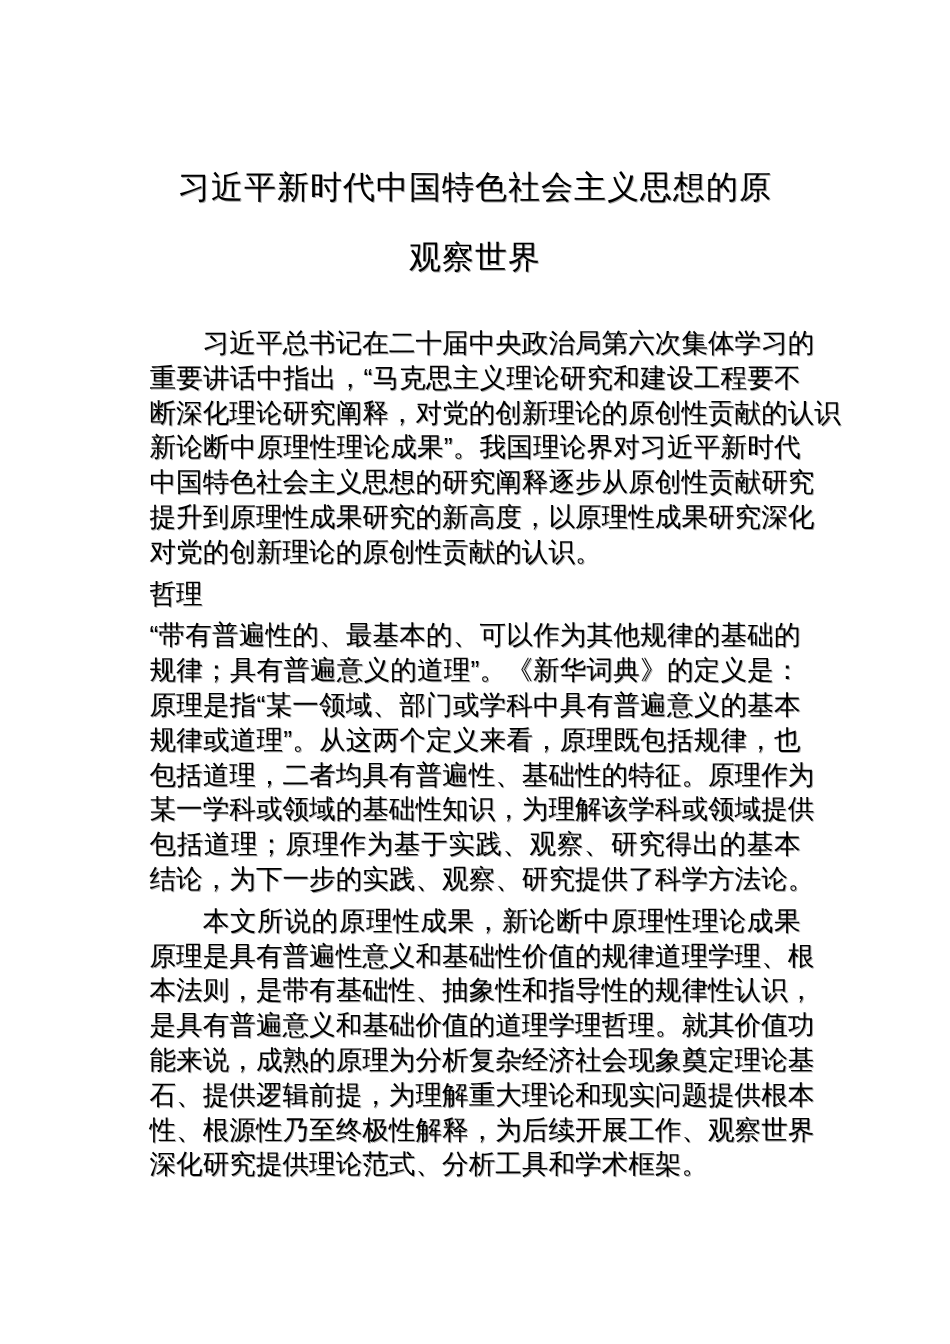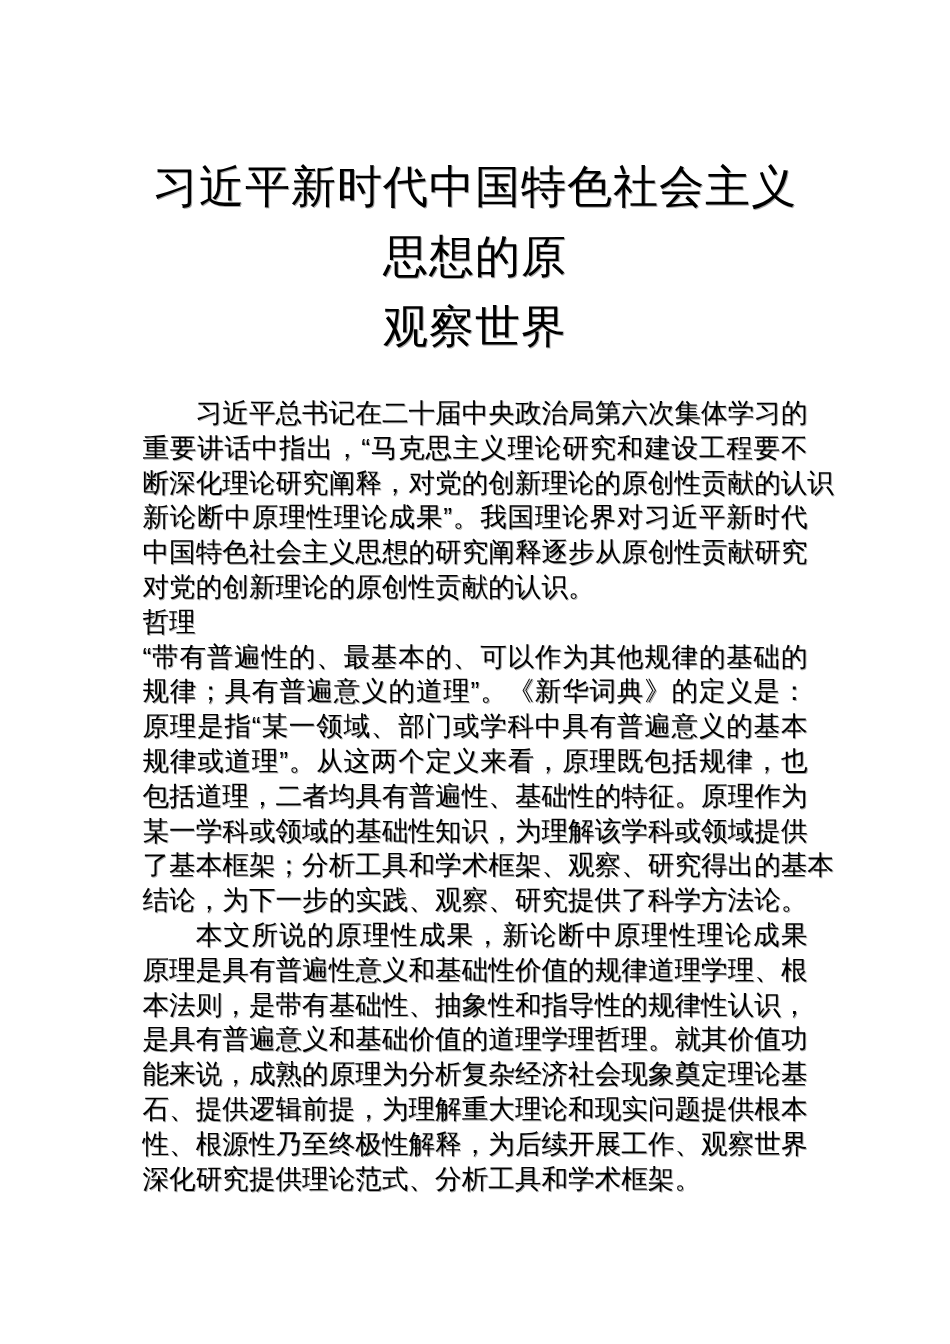--- a/index.html
+++ b/index.html
@@ -15,33 +15,33 @@
     height: 1344px;
     background: #ffffff;
     color: #000000;
     font-family: "Liberation Sans", sans-serif;
     text-shadow: 1px 1px 0 rgba(60,60,60,0.45);
   }
   .doc-title {
     width: 665px;
     margin: 0 auto;
     padding-top: 152px;
-    font-size: 45px;
+    font-size: 32px;
     line-height: 70px;
     font-weight: 400;
     text-align: center;
     letter-spacing: 1px;
   }
   .content {
     width: 665px;
     margin: 34px auto 0 auto;
     font-size: 26.6px;
     line-height: 34.8px;
   }
-  .para { margin: 0; padding: 0; }
+  .para { margin: 7px; padding: 0; }
   .ln {
     text-align: justify;
     text-align-last: justify;
     white-space: nowrap; 
   }
   .ln.first { text-indent: 2em; }
   .ln.last  { text-align-last: left; }
 </style>
 </head>
 <body>
@@ -54,35 +54,36 @@
   </div>
 
   <div class="content">
 
     <div class="para">
       <div class="ln first">习近平总书记在二十届中央政治局第六次集体学习的</div>
       <div class="ln">重要讲话中指出，“马克思主义理论研究和建设工程要不</div>
       <div class="ln">断深化理论研究阐释，对党的创新理论的原创性贡献的认识</div>
       <div class="ln">新论断中原理性理论成果”。我国理论界对习近平新时代</div>
       <div class="ln">中国特色社会主义思想的研究阐释逐步从原创性贡献研究</div>
+      <div class="ln">提升到原理性成果研究的新高度，以原理性成果研究深化</div>
       <div class="ln last">对党的创新理论的原创性贡献的认识。</div>
     </div>
 
     <div class="para">
       <div class="ln last">哲理</div>
     </div>
 
     <div class="para">
       <div class="ln">“带有普遍性的、最基本的、可以作为其他规律的基础的</div>
       <div class="ln">规律；具有普遍意义的道理”。《新华词典》的定义是：</div>
       <div class="ln">原理是指“某一领域、部门或学科中具有普遍意义的基本</div>
       <div class="ln">规律或道理”。从这两个定义来看，原理既包括规律，也</div>
       <div class="ln">包括道理，二者均具有普遍性、基础性的特征。原理作为</div>
       <div class="ln">某一学科或领域的基础性知识，为理解该学科或领域提供</div>
-      <div class="ln">了基本框架；分析工具和学术框架、观察、研究得出的基本</div>
+      <div class="ln">包括道理；原理作为基于实践、观察、研究得出的基本</div>
       <div class="ln last">结论，为下一步的实践、观察、研究提供了科学方法论。</div>
     </div>
 
     <div class="para">
       <div class="ln first">本文所说的原理性成果，新论断中原理性理论成果</div>
       <div class="ln">原理是具有普遍性意义和基础性价值的规律道理学理、根</div>
       <div class="ln">本法则，是带有基础性、抽象性和指导性的规律性认识，</div>
       <div class="ln">是具有普遍意义和基础价值的道理学理哲理。就其价值功</div>
       <div class="ln">能来说，成熟的原理为分析复杂经济社会现象奠定理论基</div>
       <div class="ln">石、提供逻辑前提，为理解重大理论和现实问题提供根本</div>

